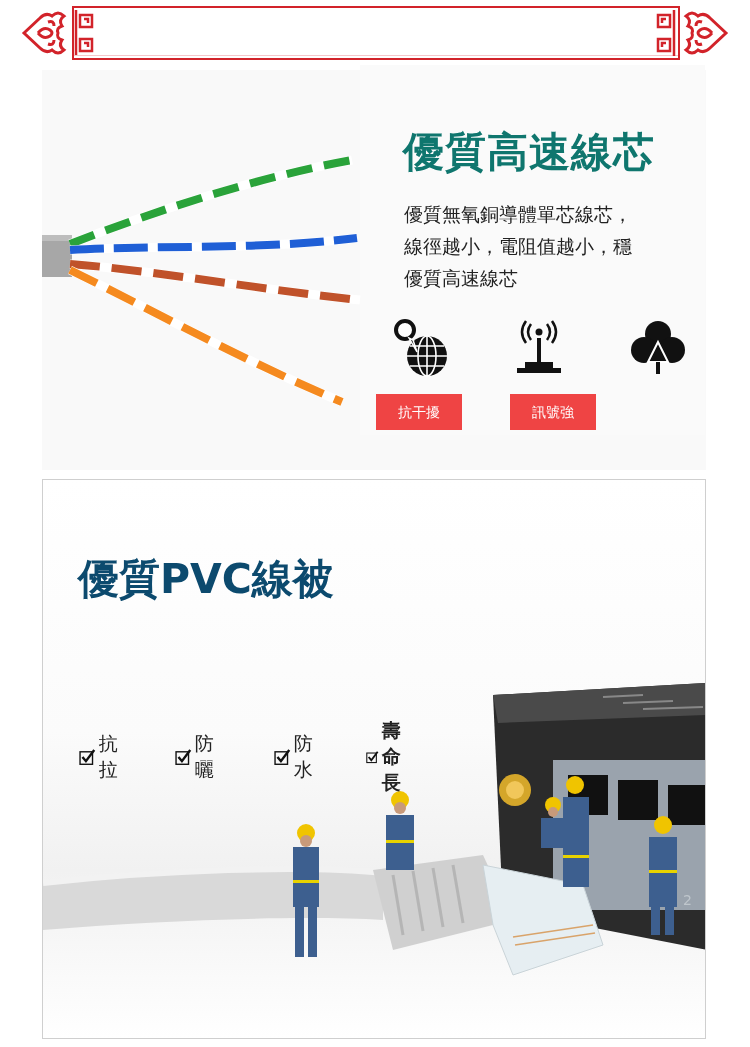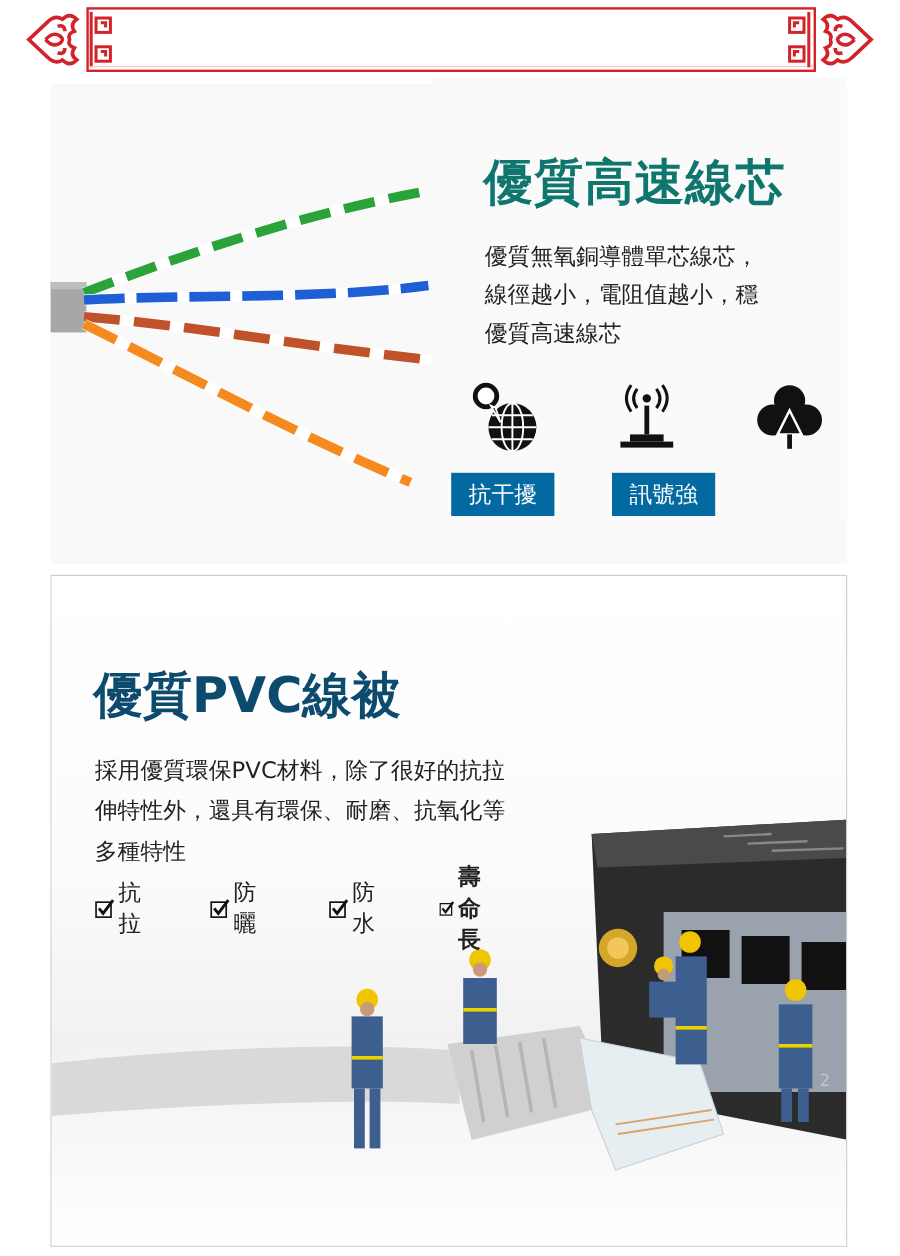--- a/index.html
+++ b/index.html
@@ -42,21 +42,21 @@
     color: #0f766e; letter-spacing: 1px; text-align: right;
   }
   .s1-desc {
     position: absolute; left: 404px; top: 198px; width: 290px;
     font-size: 19px; line-height: 32px; color: #222;
   }
   .feat { position: absolute; top: 318px; width: 90px; text-align: center; }
   .feat .ico { width: 60px; height: 60px; margin: 0 auto; }
   .feat .lbl {
     position: absolute; top: 76px; height: 36px; line-height: 36px;
-    background: #0369a1; color: #fff; font-size: 19px; text-align: center;
+    background: #ef4444; color: #fff; font-size: 14px; text-align: center;
   }
   .feat1 { left: 376px; } .feat1 .lbl { left: 0; width: 86px; }
   .feat2 { left: 494px; } .feat2 .lbl { left: 0; width: 86px; margin-left: 16px; }
   .feat3 { left: 613px; } .feat3 .lbl { left: 0; width: 88px; }
 
   
   .section2 {
     position: absolute; left: 42px; top: 479px; width: 664px; height: 560px;
     border: 1px solid #cfcfcf; background: #ffffff; overflow: hidden;
   }
@@ -251,25 +251,20 @@
     <g>
       <circle cx="620" cy="150" r="9" fill="#f0c400"></circle>
       <rect x="606" y="162" width="28" height="70" fill="#3d5f8f"></rect>
       <rect x="608" y="232" width="9" height="28" fill="#3d5f8f"></rect>
         <rect x="622" y="232" width="9" height="28" fill="#3d5f8f"></rect>
       <rect x="606" y="195" width="28" height="3" fill="#e8d300"></rect>
     </g>
   </svg>
 
   <div class="s2-title">優質PVC線被</div>
-  <div class="s2-desc">
-    <div>採用優質環保PVC材料，除了很好的抗拉</div>
-    <div>伸特性外，還具有環保、耐磨、抗氧化等</div>
-    <div>多種特性</div>
-  </div>
 
   <div class="checks">
     <div class="chk chk1">
       <svg class="box" viewBox="0 0 24 24">
         <rect x="1.5" y="4.5" width="18" height="18" fill="none" stroke="#111" stroke-width="2"></rect>
         <path d="M5 12 L10 18 L22 2" fill="none" stroke="#111" stroke-width="3.5"></path>
       </svg>
       <span class="txt">抗拉</span>
     </div>
     <div class="chk chk2">

